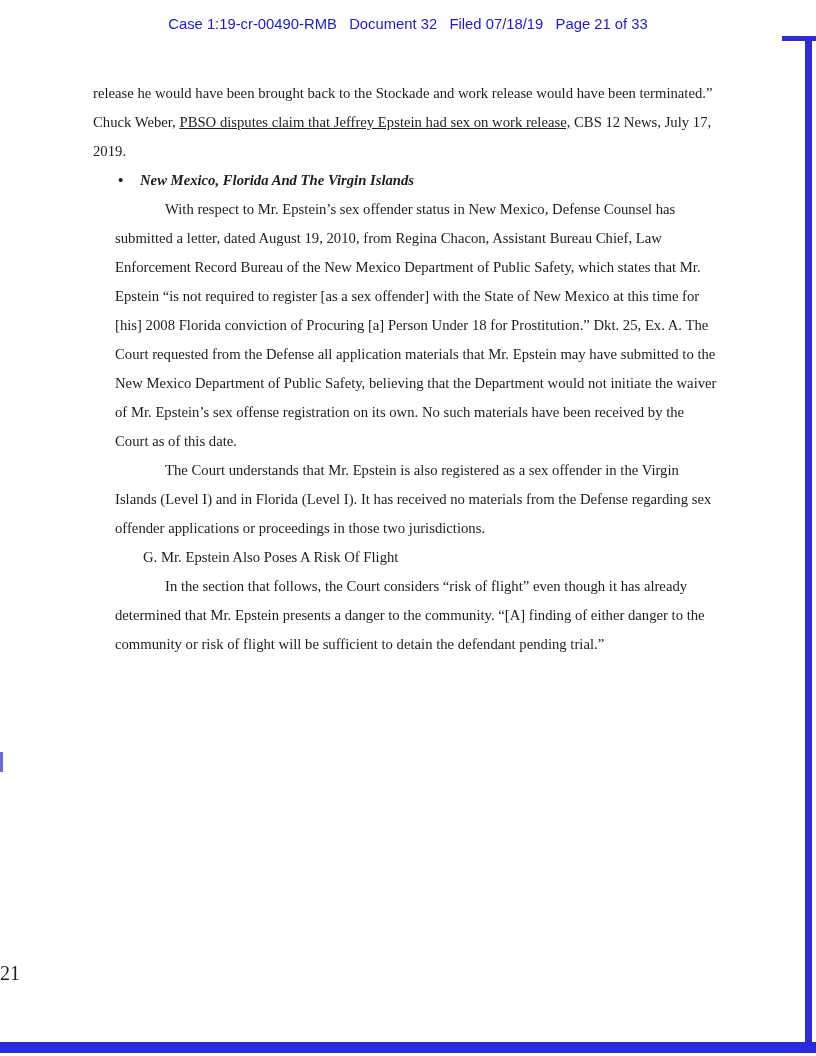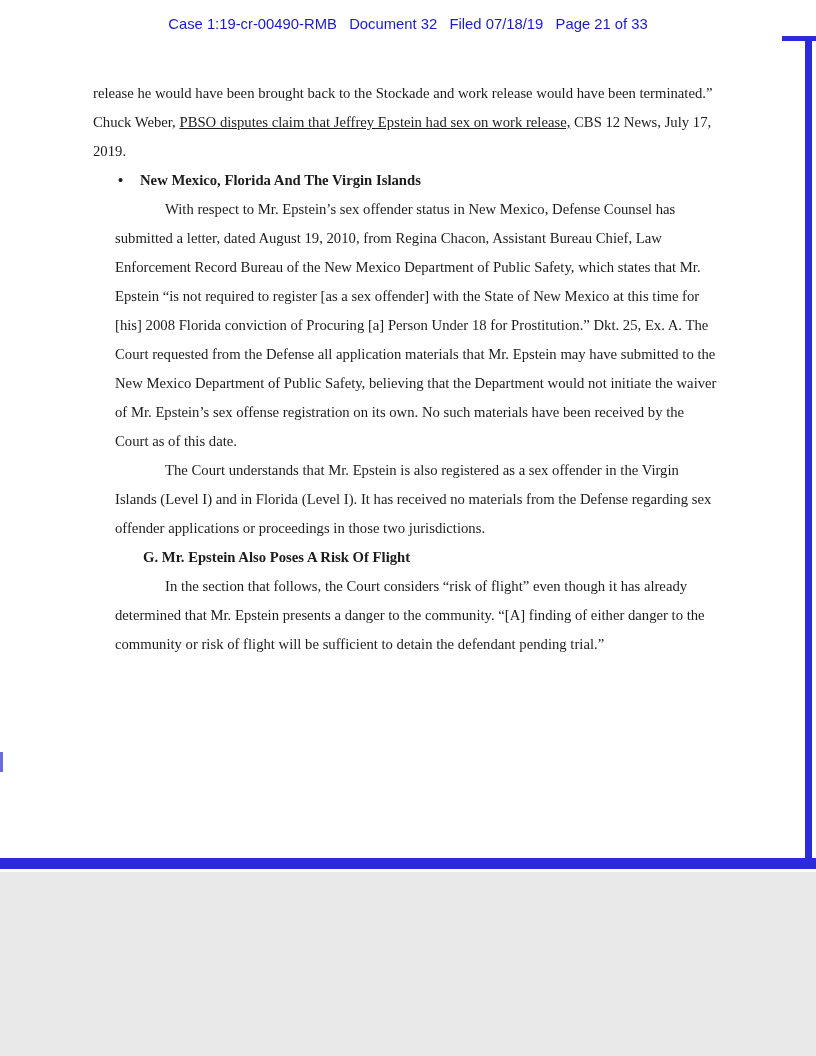--- a/index.html
+++ b/index.html
@@ -4,44 +4,44 @@
 <style>
   :root{
     --stamp-blue:#1a1ad1;
     --edge-blue:#2b2bdd;
     --text-color:#1c1c1c;
     --page-bg:#ffffff;
   }
   html,body{margin:0;padding:0;background:#e9e9e9;}
   .page{
     position:relative;
-    width:816px;height:872px;
+    width:816px;height:1056px;
     background:var(--page-bg);
     font-family:"Liberation Serif", serif;
     color:var(--text-color);
     overflow:hidden;
     margin:0 auto;
   }
   .stamp{
     position:absolute;top:16px;left:0;right:0;
     text-align:center;
     font-family:"Liberation Sans", sans-serif;
     font-size:14.8px;
     color:var(--stamp-blue);
     white-space:pre;
   }
   .doc-body{
     position:absolute;top:79px;left:93px;width:625px;
     font-size:14.7px;line-height:29px;
   }
   p.block{margin:0;text-align:left;}
   .paragraph.indent{text-indent:50px;margin-left:22px;}
-  .bullet-heading{font-weight:bold;padding-left:25px;}
+  .bullet-heading{font-weight:bold;padding-left:25px;font-style:italic;}
   .bullet-heading .bullet{display:inline-block;width:22px;font-weight:bold;}
-  .heading{font-weight:bold;text-indent:50px;}
+  .heading{font-weight:normal;text-indent:50px;}
   .u{text-decoration:underline;}
   .page-number{
     position:absolute;top:962px;left:0;right:0;
     font-size:20px;
   }
   
   .scan-top-right{position:absolute;top:36px;right:0;width:34px;height:5px;background:var(--edge-blue);}
   .scan-right{position:absolute;top:39px;right:4px;width:7px;bottom:12px;background:var(--edge-blue);}
   .scan-bottom{position:absolute;left:0;right:0;bottom:3px;height:11px;background:var(--edge-blue);}
   .scan-left-dash{position:absolute;left:0;top:752px;width:3px;height:20px;background:var(--edge-blue);opacity:.7;}

